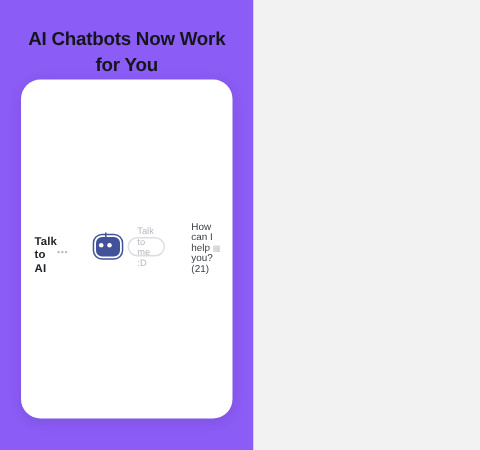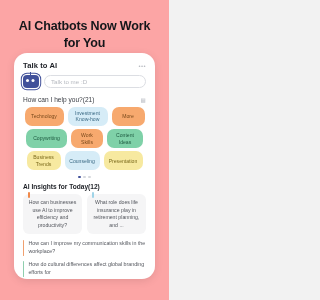--- a/index.html
+++ b/index.html
@@ -2,42 +2,42 @@
 <html><head>
 <meta charset="utf-8">
 <style>
   * { box-sizing: border-box; margin: 0; padding: 0; }
   html, body {
     width: 169px; height: 300px;
     background: #f2f2f2;
     font-family: "Liberation Sans", sans-serif;
     overflow: hidden;
   }
-  .page { position: relative; width: 169px; height: 300px; background: #fca5a5; }
+  .page { position: relative; width: 169px; height: 300px; background: #8b5cf6; }
 
   .headline {
     padding: 18px 14px 0 14px;
     text-align: center;
     font-size: 12.5px;
     font-weight: bold;
     color: #14161a;
     line-height: 1.38;
     letter-spacing: -0.15px;
   }
 
   .phone {
     position: absolute;
     left: 14px; top: 53px;
     width: 141px; height: 226px;
     background: #ffffff;
     border-radius: 13px;
     box-shadow: 0 2px 9px rgba(0,0,0,0.10);
     overflow: hidden;
     display: flex;
-    flex-direction: column;
+    flex-direction: row;
   }
 
   .card-head {
     display: flex; align-items: center; justify-content: space-between;
     padding: 8px 9px 2px 9px;
   }
   .card-title { font-size: 7.6px; font-weight: bold; color: #1d2026; letter-spacing: .1px; }
   .more-dots { font-size: 6px; color: #b9bcc2; letter-spacing: .4px; }
 
   .input-row { display: flex; align-items: center; gap: 5px; padding: 3px 9px 6px 9px; }

